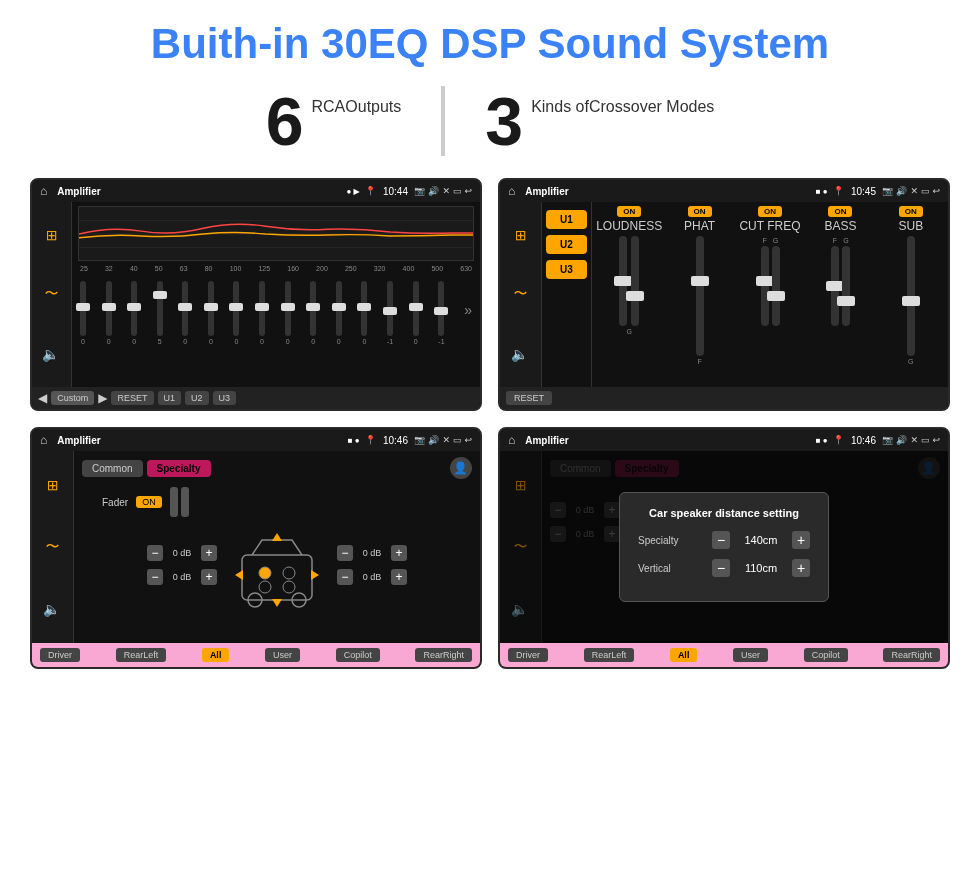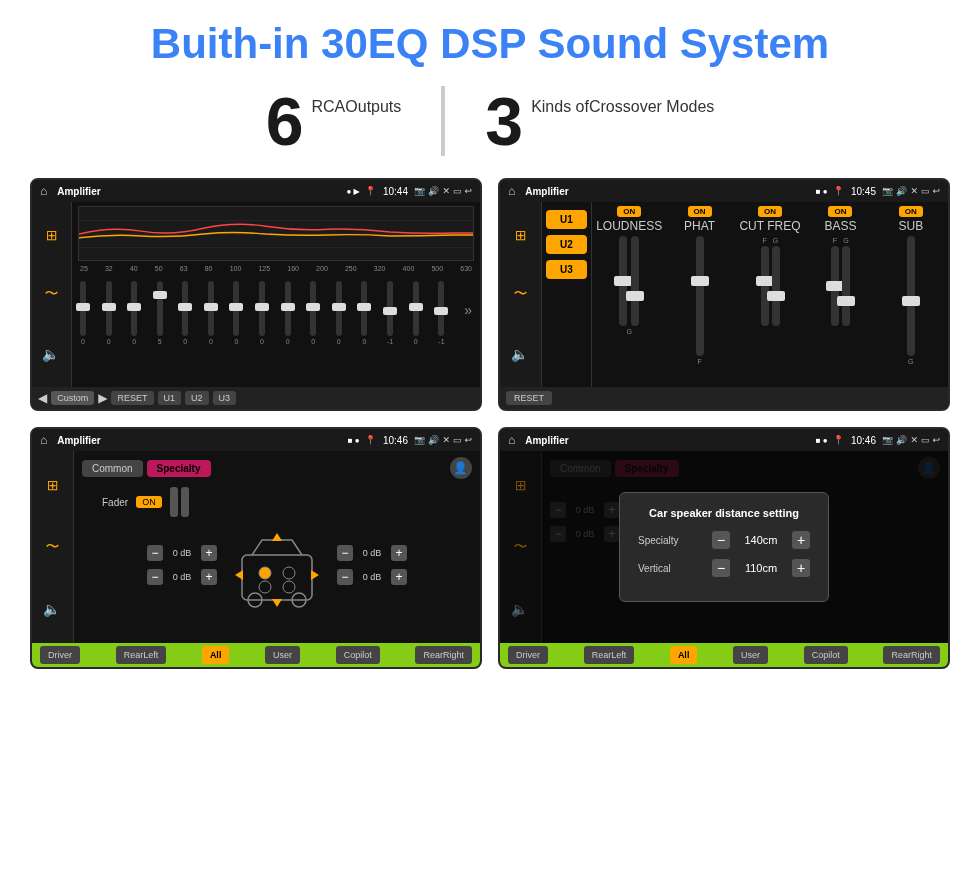--- a/index.html
+++ b/index.html
@@ -371,21 +371,22 @@
     }
     .vol-val { color: #ccc; font-size: 9px; width: 30px; text-align: center; }
     .car-icon {
       width: 100px;
       height: 80px;
       position: relative;
     }
     .cross-bottom-row {
       display: flex;
       justify-content: space-between;
-      background: #84cc16;
+      align-items: center;
+      background: #f9a8d4;
       padding: 3px 8px;
       height: 24px;
     }
     .cross-bottom-btn {
       background: #444;
       color: #ccc;
       border: none;
       border-radius: 3px;
       padding: 2px 8px;
       font-size: 9px;

